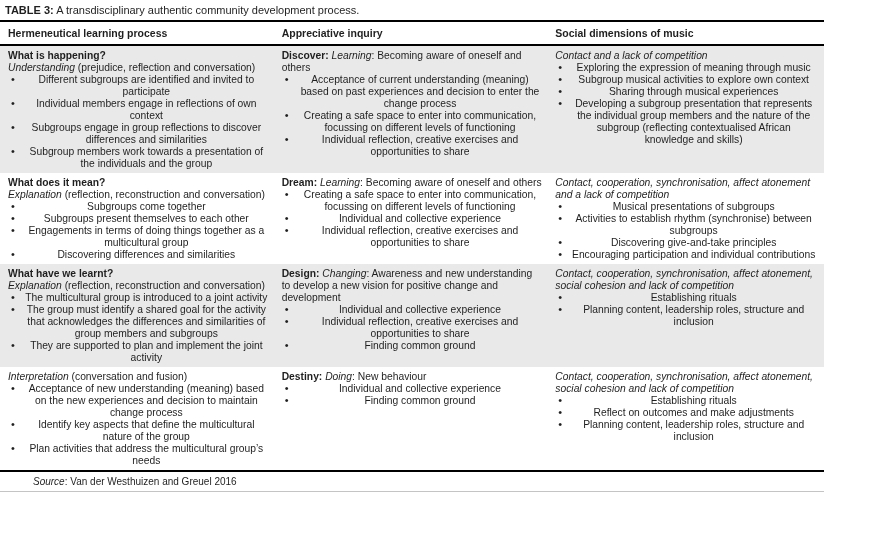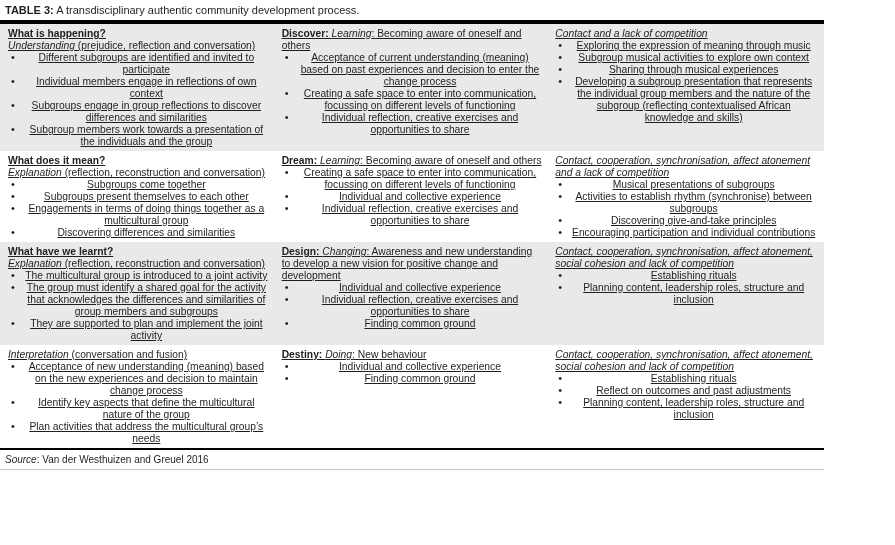--- a/index.html
+++ b/index.html
@@ -35,21 +35,20 @@
   .header-row {
     padding-top:5px;
     padding-bottom:5px;
     font-size:10.5px;
     font-weight:bold;
     line-height:12px;
   }
   .trow {
     padding-top:4px;
     padding-bottom:3px;
-    text-decoration:underline;
   }
   .trow.shaded { background:#e9e9e9; }
   .tcell {
     font-size:10.3px;
     line-height:12px;
   }
   .cell-heading .b   { font-weight:bold; }
   .cell-heading .i   { font-style:italic; }
   .cell-heading .blk { display:block; }
   ul.bullets { list-style:none;text-align:center; }
@@ -61,34 +60,40 @@
     content:"\2022";
     position:absolute;
     left:3px;
     top:-1px;
     font-size:11px;
   }
   .source-row {
     font-size:10px;
     line-height:12px;
     padding:4px 8px 3px 5px;
+    margin-left:28px;
   }
   .source-row .i { font-style:italic; }
 </style>
 </head>
 <body>
 
 <div class="page">
 
   <div class="caption">
     <span class="b">TABLE 3:</span><span> A transdisciplinary authentic community development process.</span>
   </div>
 
   <div class="rule-thick"></div>
 
+  <div class="grid3 header-row">
+    <div>Hermeneutical learning process</div>
+    <div>Appreciative inquiry</div>
+    <div>Social dimensions of music</div>
+  </div>
 
   <div class="rule-thick"></div>
 
   <div>
       <div class="grid3 trow shaded">
         <div class="tcell">
           <div class="cell-heading"><span class="b blk">What is happening?</span><span class="i">Understanding</span><span> (prejudice, reflection and conversation)</span></div>
           <ul class="bullets">
             <li>Different subgroups are identified and invited to participate</li>
             <li>Individual members engage in reflections of own context</li>
@@ -180,21 +185,21 @@
           <div class="cell-heading"><span class="b">Destiny: </span><span class="i">Doing</span><span>: New behaviour</span></div>
           <ul class="bullets">
             <li>Individual and collective experience</li>
             <li>Finding common ground</li>
           </ul>
         </div>
         <div class="tcell">
           <div class="cell-heading"><span class="i">Contact, cooperation, synchronisation, affect atonement, social cohesion and lack of competition</span></div>
           <ul class="bullets">
             <li>Establishing rituals</li>
-            <li>Reflect on outcomes and past adjustments</li>
+            <li>Reflect on outcomes and make adjustments</li>
             <li>Planning content, leadership roles, structure and inclusion</li>
           </ul>
         </div>
       </div>
     </div>
 
   <div class="rule-thick"></div>
 
   <div class="source-row">
     <span class="i">Source</span><span>: Van der Westhuizen and Greuel 2016</span>

